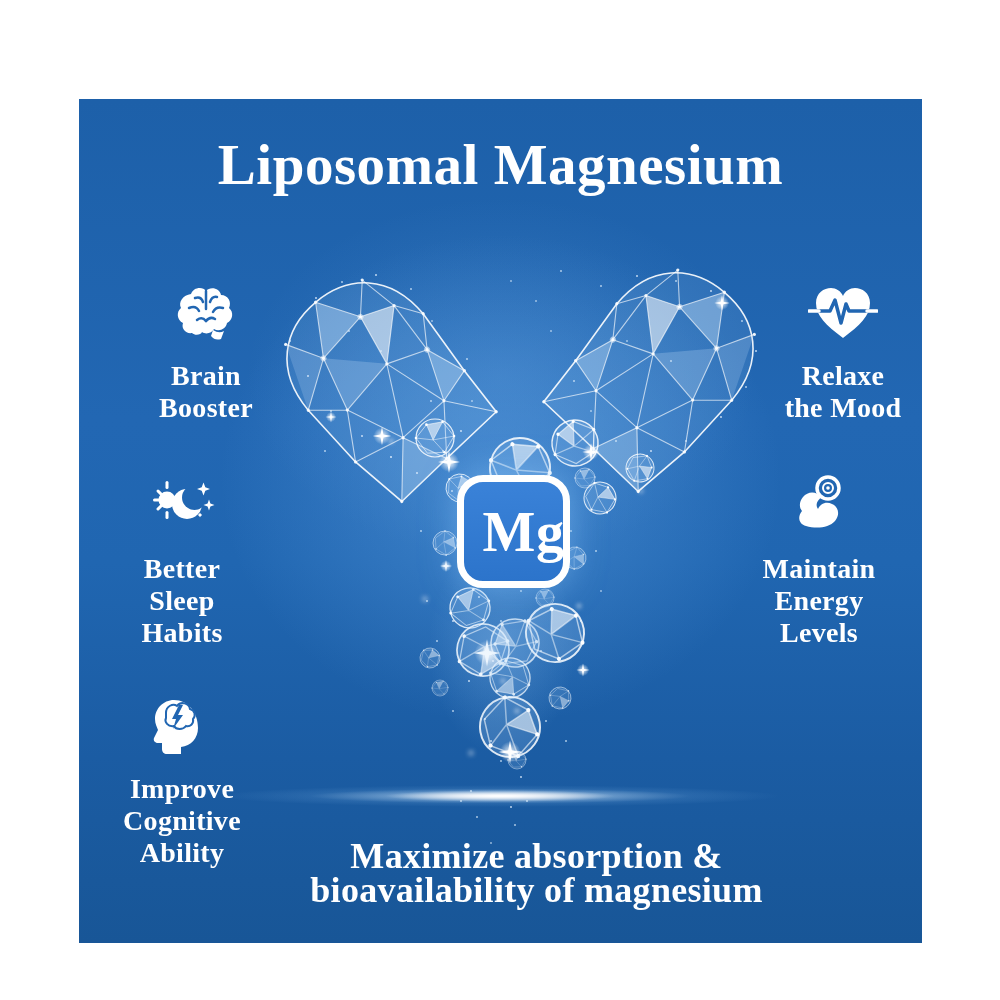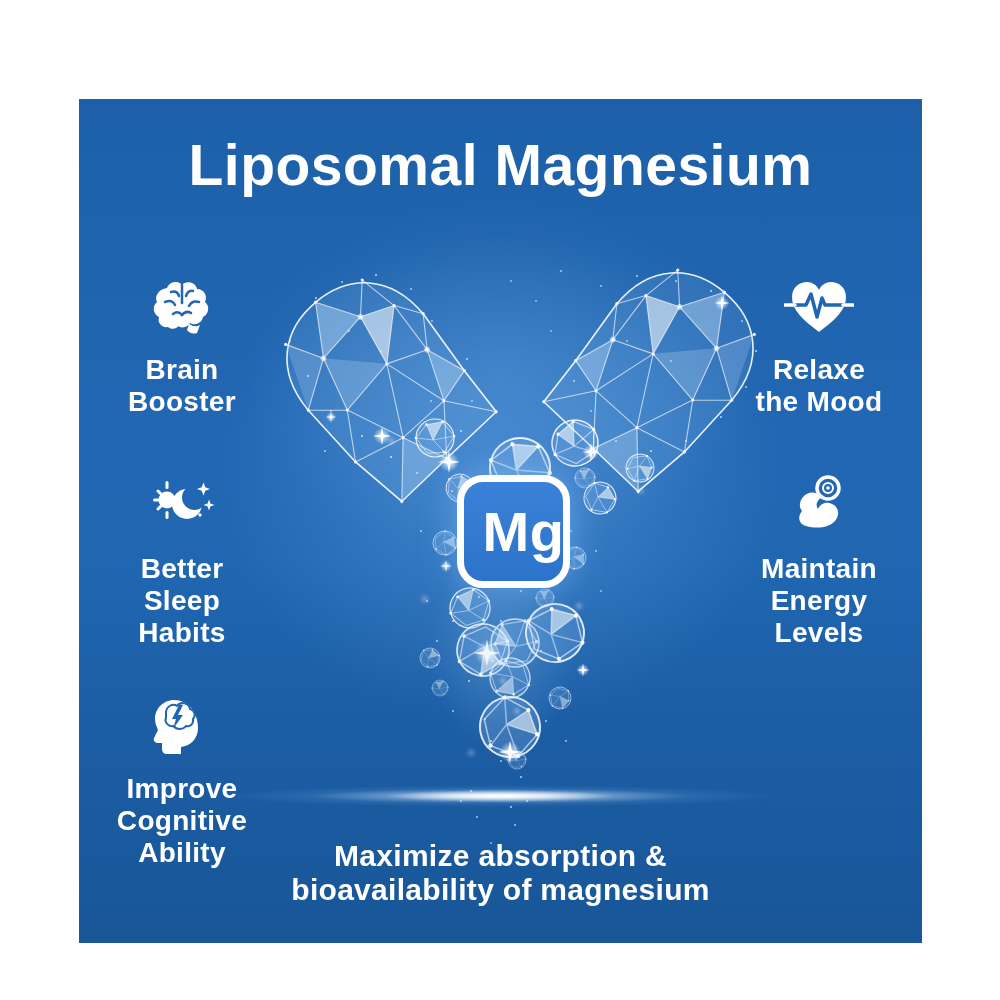--- a/index.html
+++ b/index.html
@@ -1,17 +1,17 @@
 <!DOCTYPE html>
 <html><head>
 <meta charset="utf-8">
 <style>
   html,body{margin:0;padding:0;width:1000px;height:1000px;background:#ffffff;overflow:hidden;
             font-family:"Liberation Sans","DejaVu Sans",sans-serif;}
-  .page{position:relative;width:1000px;height:1000px;}
+  .page{position:relative;width:1000px;height:1000px;font-family:Liberation Serif, serif;}
   .panel{position:absolute;left:79px;top:99px;width:843px;height:844px;overflow:hidden;
     background:
       radial-gradient(ellipse 390px 340px at 50% 45%, rgba(110,175,240,.42), rgba(110,175,240,0) 72%),
       radial-gradient(ellipse 340px 240px at 50% 33%, rgba(130,190,245,.20), rgba(130,190,245,0) 75%),
       linear-gradient(180deg,#1d60a9 0%,#2267b3 38%,#2066b1 55%,#1b5ca3 78%,#185697 100%);}
   .art{position:absolute;left:0;top:0;z-index:1;}
   .beam{position:absolute;left:318px;top:392px;width:210px;height:310px;z-index:1;
     background:radial-gradient(ellipse 50% 50% at 50% 50%, rgba(150,200,245,.26), rgba(150,200,245,0) 70%);}
   .floor{position:absolute;left:141px;top:686px;width:560px;height:22px;border-radius:50%;z-index:1;
     background:radial-gradient(closest-side, rgba(255,255,255,.9), rgba(200,228,252,.45) 38%, rgba(150,200,245,.12) 68%, rgba(150,200,245,0) 100%);}
@@ -47,30 +47,30 @@
   .dots-b{box-shadow:
     371px 363px 5px 1px rgba(255,255,255,.9),512px 353px 5px 1px rgba(255,255,255,.85),
     345px 499px 5px 1px rgba(255,255,255,.9),408px 554px 6px 2px rgba(255,255,255,.9),
     391px 653px 5px 1px rgba(255,255,255,.85),437px 611px 4px 1px rgba(255,255,255,.8),
     499px 506px 4px 1px rgba(255,255,255,.8),311px 341px 4px 1px rgba(255,255,255,.8),
     423px 581px 4px 1px rgba(255,255,255,.75),561px 391px 4px 1px rgba(255,255,255,.7);}
   .title{position:absolute;left:0;top:33px;width:100%;margin:0;text-align:center;z-index:4;
     color:#fff;font-size:57px;font-weight:bold;letter-spacing:.5px;}
   .benefit{position:absolute;width:206px;display:flex;flex-direction:column;align-items:center;z-index:4;}
   .col-l{left:0;} .col-r{left:637px;}
-  .row1{top:173px;} .row2{top:372px;justify-content:flex-end;} .row3{top:592px;justify-content:center;}
+  .row1{top:179px;padding-left:24px;} .row2{top:372px;justify-content:flex-end;} .row3{top:592px;justify-content:center;}
   .icon{width:70px;height:70px;display:block;}
   .blabel{margin-top:12px;color:#fff;font-size:28px;font-weight:bold;line-height:32px;text-align:center;
     white-space:pre-line;letter-spacing:.3px;}
   .mg{position:absolute;left:378px;top:376px;width:113px;height:113px;box-sizing:border-box;z-index:3;
     border:7px solid #ffffff;border-radius:26px;display:flex;align-items:center;justify-content:center;
     background:linear-gradient(180deg,#3a82d8,#2c74cb);box-shadow:0 0 34px rgba(130,190,245,.55);padding-left:20px;}
   .mg span{color:#fff;font-size:56px;font-weight:bold;letter-spacing:.5px;}
   .tagline{position:absolute;left:0;top:740px;width:100%;text-align:center;z-index:4;color:#fff;
-    font-size:30px;font-weight:bold;line-height:34px;white-space:pre-line;letter-spacing:.3px;}
+    font-size:36px;font-weight:bold;line-height:34px;white-space:pre-line;letter-spacing:.3px;padding-left:36px;}
 </style>
 </head>
 <body>
 
 <div class="page">
   <div class="panel">
 
     <svg class="art" width="843" height="844" viewBox="0 0 843 844">
       <defs>
         <radialGradient id="gl">

